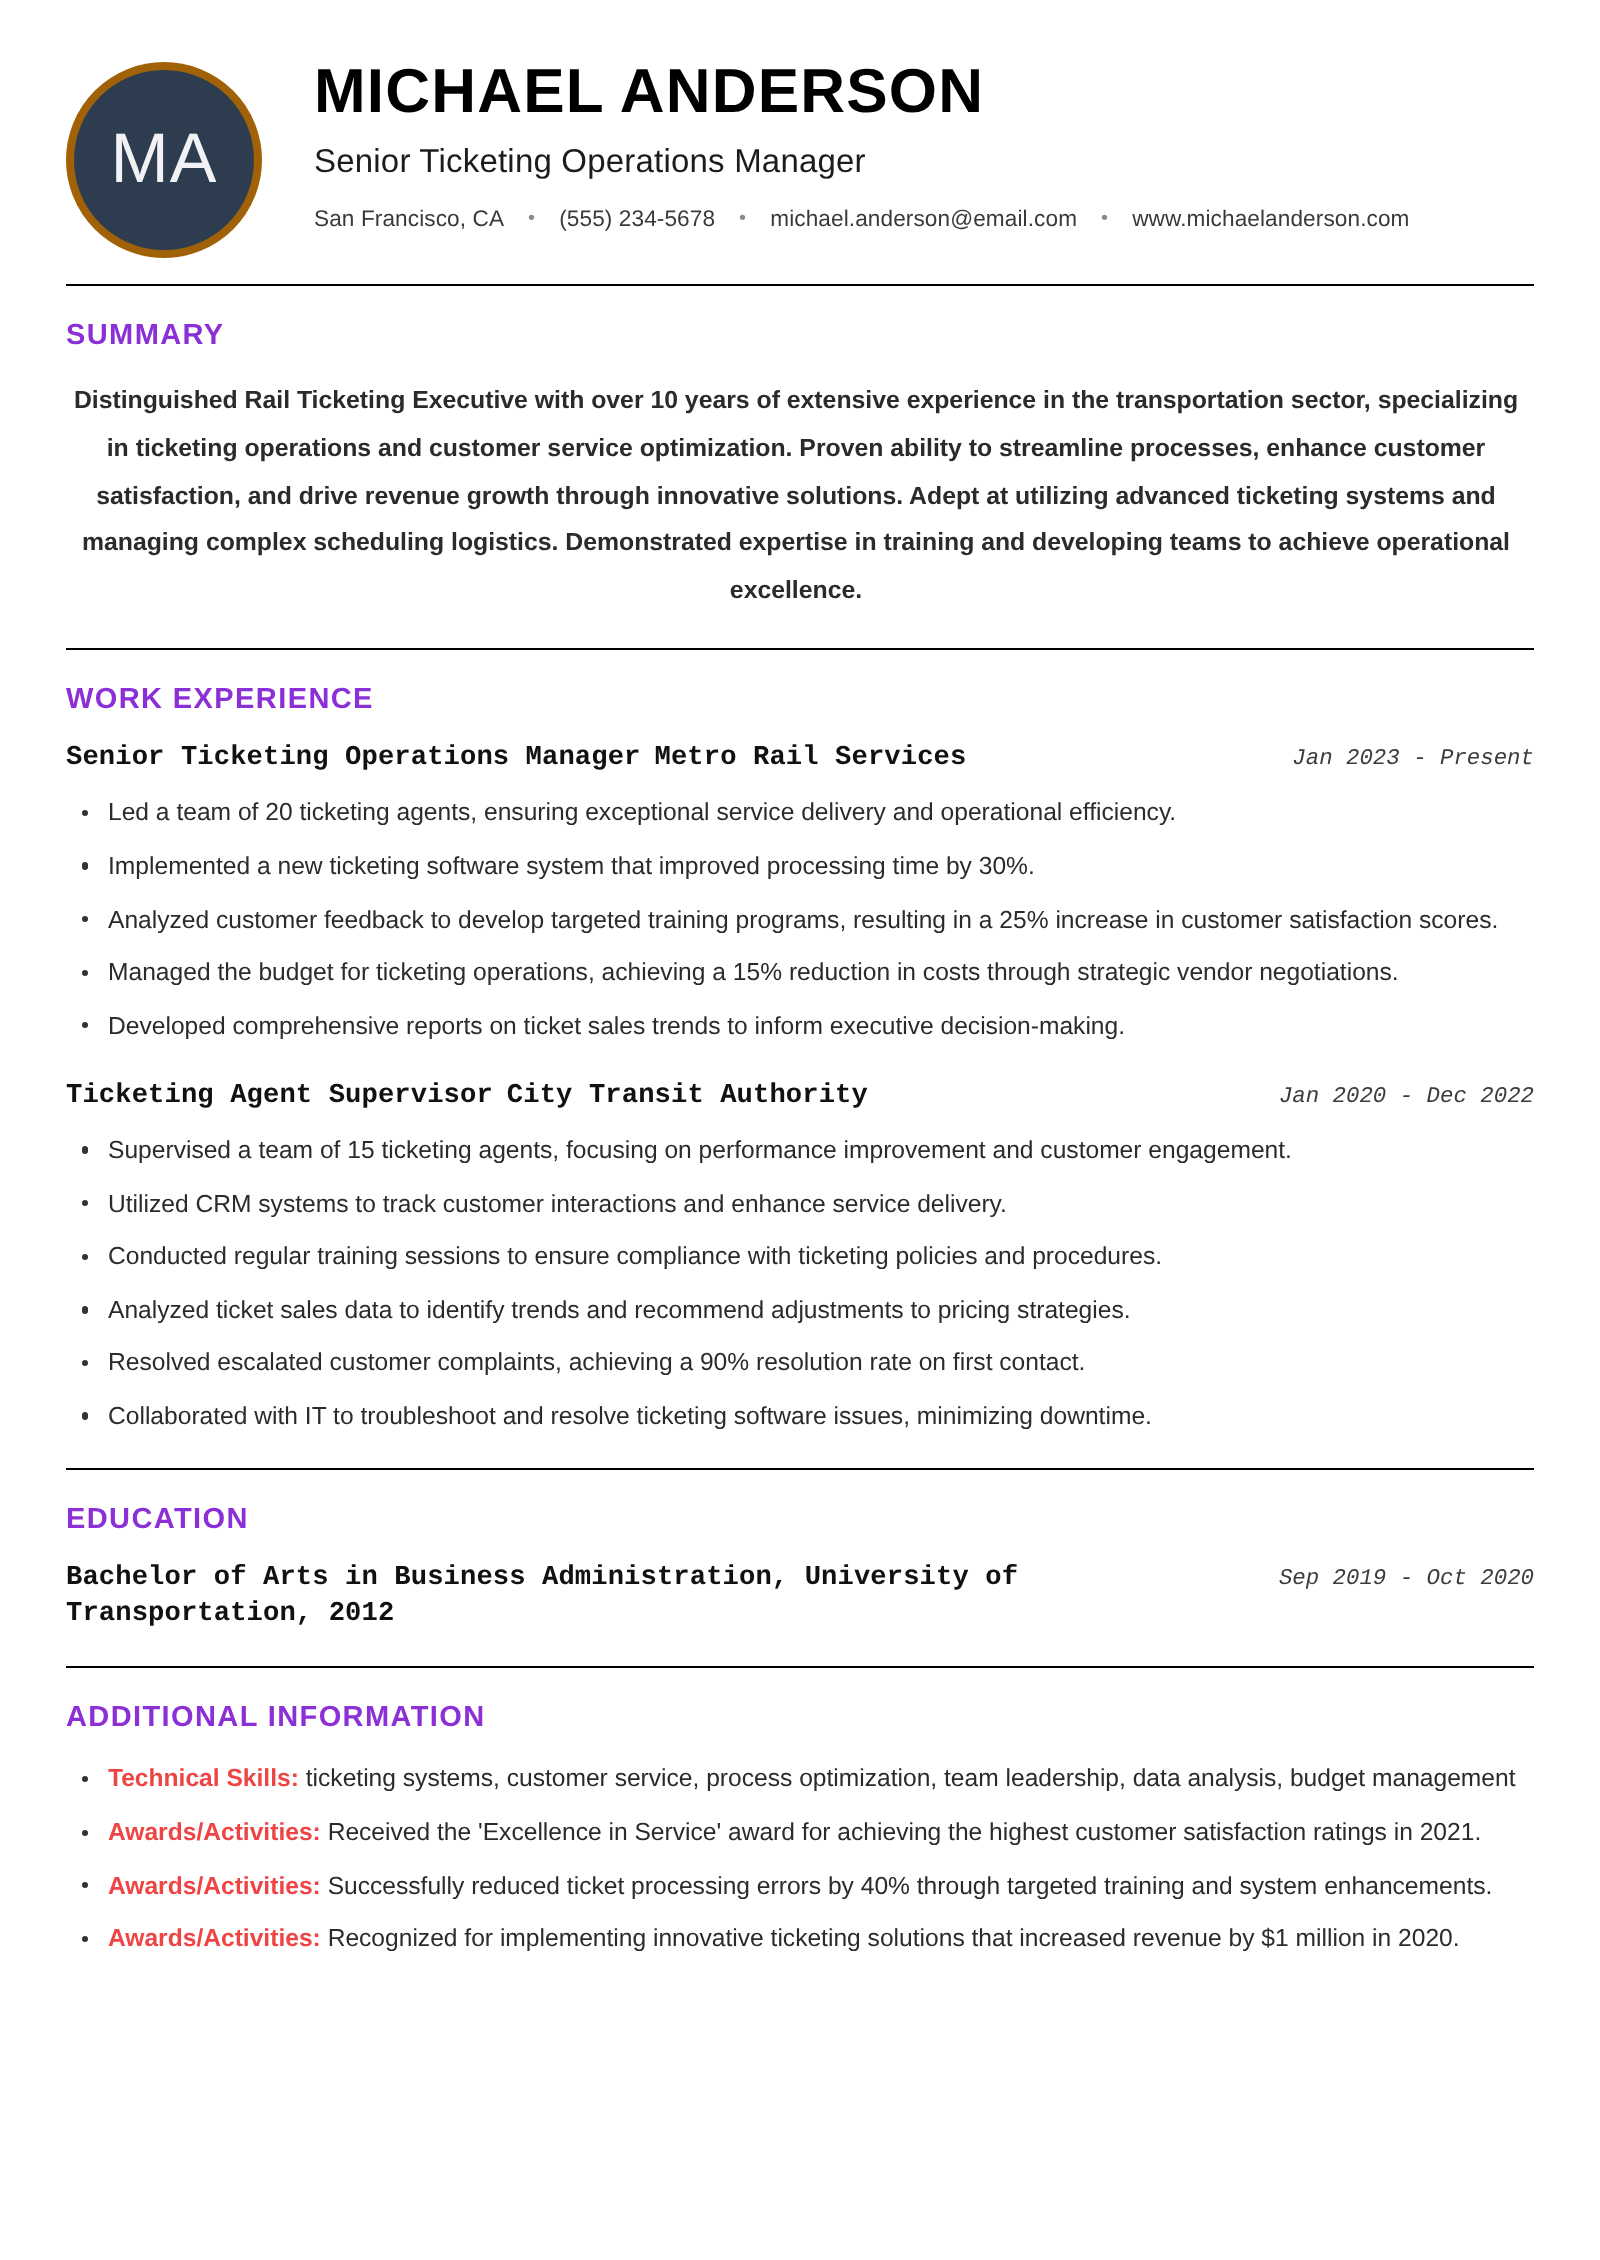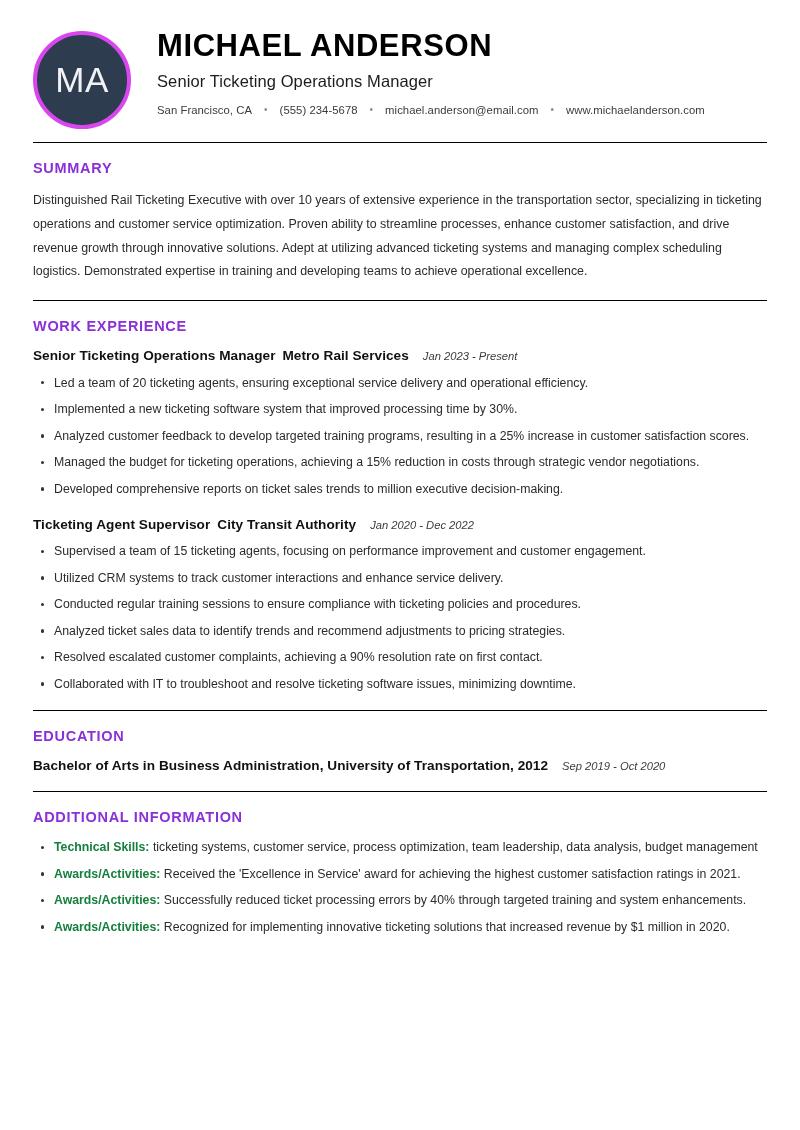--- a/index.html
+++ b/index.html
@@ -37,21 +37,21 @@
     width: 102px;
     height: 102px;
     padding-top: 5px;
   }
 
   .avatar {
     width: 98px;
     height: 98px;
     border-radius: 50%;
     background: #2e3c4f;
-    border: 4px solid #d946ef;
+    border: 4px solid #a16207;
     display: flex;
     align-items: center;
     justify-content: center;
     color: #f2f2f5;
     font-size: 35px;
     font-weight: 400;
     letter-spacing: 0.5px;
     font-family: "Liberation Sans", sans-serif;
   }
 
@@ -114,33 +114,36 @@
     font-size: 14.5px;
     font-weight: bold;
     letter-spacing: 0.7px;
     margin-bottom: 13px;
   }
 
   .summary-text {
     font-size: 12.4px;
     line-height: 1.92;
     color: #2b2b2b;
-    text-align: left;
+    text-align: center;
     padding-right: 4px;
+    font-weight: bold;
   }
 
   
   .entry { margin-bottom: 4px; }
   .entry + .entry { margin-top: 17px; }
 
   .entry-head {
     display: flex;
     align-items: baseline;
+    justify-content: space-between;
     margin-bottom: 8px;
     gap: 14px;
+    font-family: Liberation Mono, monospace;
   }
 
   .entry-heading {
     font-size: 13.6px;
     font-weight: bold;
     color: #111111;
     letter-spacing: 0.05px;
     line-height: 1.35;
   }
 
@@ -177,21 +180,21 @@
     content: "";
     position: absolute;
     left: 8px;
     top: 7.5px;
     width: 3.4px;
     height: 3.4px;
     border-radius: 50%;
     background: #333333;
   }
 
-  ul.bullets li b { font-weight: bold; color: #15803d; }
+  ul.bullets li b { font-weight: bold; color: #ef4444; }
 
   .extras li { margin-bottom: 11px; }
 </style>
 </head>
 <body>
 
 <div class="page">
 
   <div class="header">
     <div class="avatar-wrap">
@@ -225,21 +228,21 @@
         <div class="entry-heading">
           <span>Senior Ticketing Operations Manager</span><span class="org">Metro Rail Services</span>
         </div>
         <div class="entry-date">Jan 2023 - Present</div>
       </div>
       <ul class="bullets">
         <li>Led a team of 20 ticketing agents, ensuring exceptional service delivery and operational efficiency.</li>
         <li>Implemented a new ticketing software system that improved processing time by 30%.</li>
         <li>Analyzed customer feedback to develop targeted training programs, resulting in a 25% increase in customer satisfaction scores.</li>
         <li>Managed the budget for ticketing operations, achieving a 15% reduction in costs through strategic vendor negotiations.</li>
-        <li>Developed comprehensive reports on ticket sales trends to million executive decision-making.</li>
+        <li>Developed comprehensive reports on ticket sales trends to inform executive decision-making.</li>
       </ul>
     </div>
 
     <div class="entry">
       <div class="entry-head">
         <div class="entry-heading">
           <span>Ticketing Agent Supervisor</span><span class="org">City Transit Authority</span>
         </div>
         <div class="entry-date">Jan 2020 - Dec 2022</div>
       </div>

